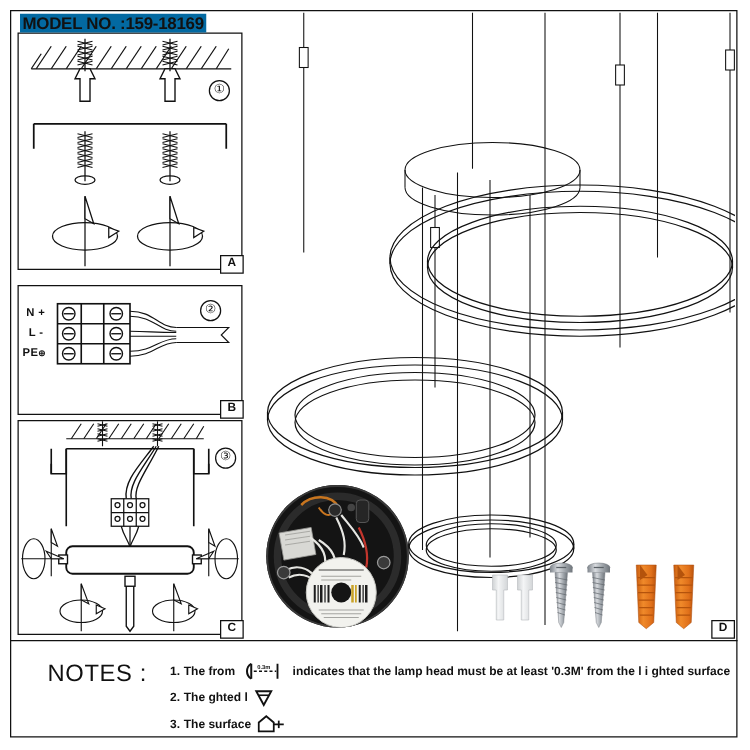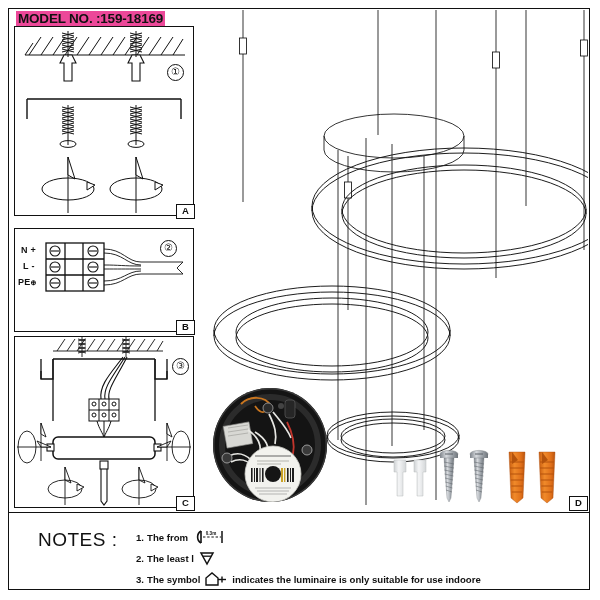--- a/index.html
+++ b/index.html
@@ -17,21 +17,21 @@
   .frame{
     position:absolute;left:8px;top:8px;width:582px;height:582px;
     border:1.6px solid #111;
     box-sizing:border-box;
   }
   
   .model-no{
     position:absolute;left:16px;top:11px;
     font-size:13.5px;font-weight:700;letter-spacing:-0.2px;
     font-family:"Liberation Sans", sans-serif;
-    background:#ec4899;padding:0 2px;z-index:6;white-space:nowrap;
+    background:#0369a1;padding:0 2px;z-index:6;white-space:nowrap;
   }
   
   .panel{position:absolute;border:1.4px solid #111;box-sizing:border-box;background:#fff;}
   #panel-1{left:14px;top:26px;width:180px;height:190px;}
   #panel-2{left:14px;top:228px;width:180px;height:104px;}
   #panel-3{left:14px;top:336px;width:180px;height:172px;}
   .panel-tag{
     position:absolute;border:1.2px solid #111;background:#fff;
     width:17px;height:13px;line-height:12px;text-align:center;
     font-size:9.5px;font-weight:700;z-index:7;
@@ -513,40 +513,40 @@
       <span>The from</span>
       <span class="note-sym">
         <svg width="40" height="16" viewBox="0 0 40 16">
           <path d="M10 2 A7 7 0 0 0 10 14" stroke="#111" stroke-width="1.6" fill="none"></path>
           <line x1="10" y1="2" x2="10" y2="14" stroke="#111" stroke-width="1.6"></line>
           <line x1="12" y1="8" x2="30" y2="8" stroke="#111" stroke-width="1.2" stroke-dasharray="2.4,1.8"></line>
           <line x1="31" y1="2" x2="31" y2="14" stroke="#111" stroke-width="1.5"></line>
           <text x="20" y="6" font-size="4.6" text-anchor="middle" fill="#111" font-family="Liberation Sans, sans-serif">0.3m</text>
         </svg>
       </span>
+      <span>indicates that the lamp head must be at least '0.3M' from the l i ghted surface</span>
     </div>
 
     <div class="note-line" id="note-2">
       <span>2.</span>
-      <span>The least l</span>
+      <span>The ghted l</span>
       <span class="note-sym">
         <svg width="20" height="15" viewBox="0 0 20 15">
           <path d="M4 2 L16 2 L10 13 Z" stroke="#111" stroke-width="1.5" fill="none"></path>
           <line x1="6" y1="5.2" x2="14" y2="5.2" stroke="#111" stroke-width="1.3"></line>
         </svg>
       </span>
     </div>
 
     <div class="note-line" id="note-3">
       <span>3.</span>
-      <span>The symbol</span>
+      <span>The surface</span>
       <span class="note-sym">
         <svg width="26" height="16" viewBox="0 0 26 16">
           <path d="M3 14 L3 7 L9 2 L15 7 L15 14 Z" stroke="#111" stroke-width="1.4" fill="none"></path>
           <line x1="15" y1="8.5" x2="23" y2="8.5" stroke="#111" stroke-width="1.4"></line>
           <line x1="19" y1="5.5" x2="19" y2="11.5" stroke="#111" stroke-width="1.4"></line>
         </svg>
       </span>
-      <span>indicates the luminaire is only suitable for use indoore</span>
     </div>
   </div>
 
 </div>
 
 </body></html>

